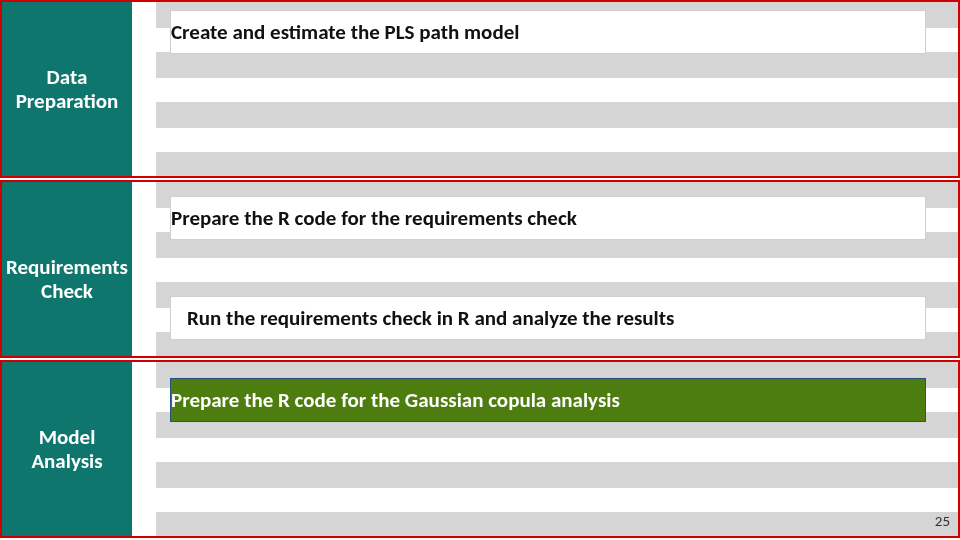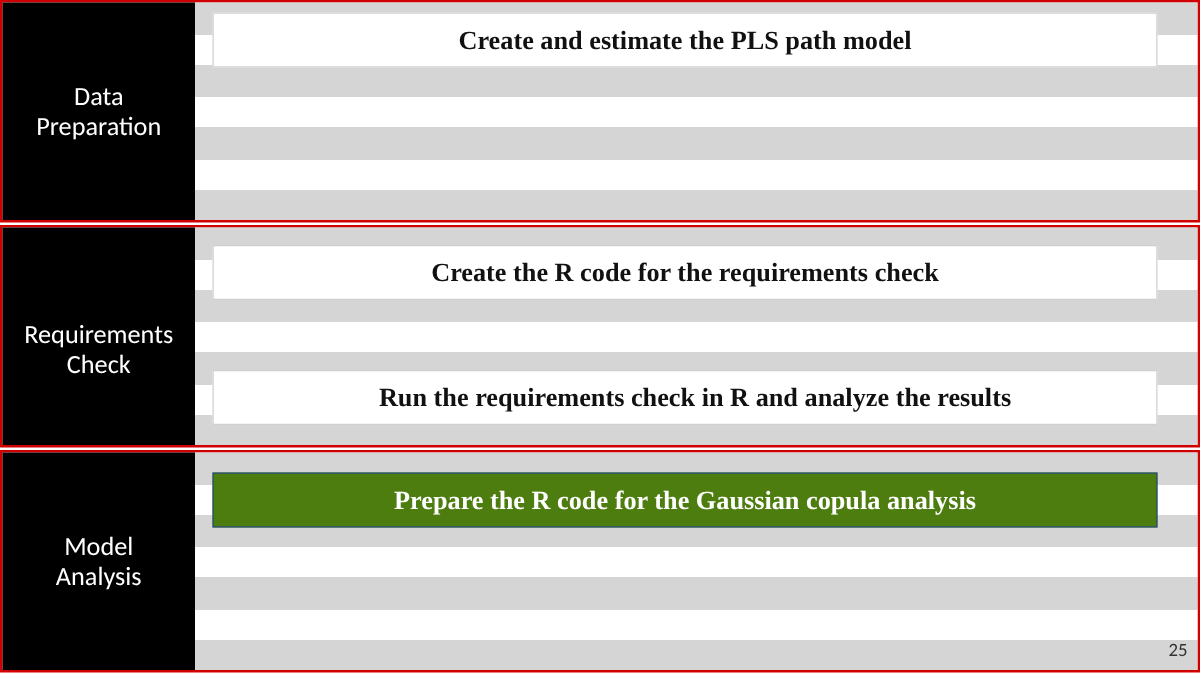--- a/index.html
+++ b/index.html
@@ -4,45 +4,44 @@
 <style>
   * { box-sizing: border-box; margin: 0; padding: 0; }
   html, body { width: 960px; height: 540px; font-family: "Segoe UI", Calibri, Arial, sans-serif; background: #fff; }
   .slide { position: relative; width: 960px; height: 540px; }
 
   .section { position: absolute; left: 0; right: 0; border: 2px solid #d00000; background: #fff; }
   .section-1 { top: 0;   height: 178px; }
   .section-2 { top: 180px; height: 178px; }
   .section-3 { top: 360px; height: 178px; }
 
-  .label-col { position: absolute; left: 0; top: 0; bottom: 0; width: 154px; background: #000000; color: #fff; display: flex; align-items: center; justify-content: center; text-align: center; font-weight: 400; font-size: 21px; line-height: 1.15; padding: 6px; }
+  .label-col { position: absolute; left: 0; top: 0; bottom: 0; width: 130px; background: #0f766e; color: #fff; display: flex; align-items: center; justify-content: center; text-align: center; font-weight: 700; font-size: 21px; line-height: 1.15; padding: 6px; }
   .section-2 .label-col { align-items: center; }
   .sec2-label { margin-top: 20px; }
 
   .stripes { position: absolute; top: 0; bottom: 0; left: 154px; right: 0; background: repeating-linear-gradient(
       to bottom,
       #d5d5d5 0, #d5d5d5 26px,
       #ffffff 26px, #ffffff 50px
     );
   }
 
   .step {
     position: absolute;
     left: 170px;
     right: 34px;
     height: 44px;
     background: #ffffff;
     border: 1px solid #cfcfcf;
     display: flex;
     align-items: center;
-    justify-content: center;
+    justify-content: flex-start;
     font-weight: 700;
     font-size: 21px;
     color: #111;
-    font-family: Liberation Serif, serif;
   }
   .step.highlight {
     background: #4d7c0f;
     border: 1px solid #274e7e;
     color: #fff;
   }
 
   
   .s1a { top: 10px; }
   .s1b { top: 108px; }
@@ -85,21 +84,21 @@
     <div class="label-col">
       <span style="white-space:pre-line;">Model
 Analysis</span>
     </div>
   </div>
 
   <div class="step s1a">
     <span>Create and estimate the PLS path model</span>
   </div>
   <div class="step s2a">
-    <span>Create the R code for the requirements check</span>
+    <span>Prepare the R code for the requirements check</span>
   </div>
   <div class="step s2b">
     <span>Run the requirements check in R and analyze the results</span>
   </div>
   <div class="step s3a highlight">
     <span>Prepare the R code for the Gaussian copula analysis</span>
   </div>
 
   <div class="page-num">25</div>
 </div>

